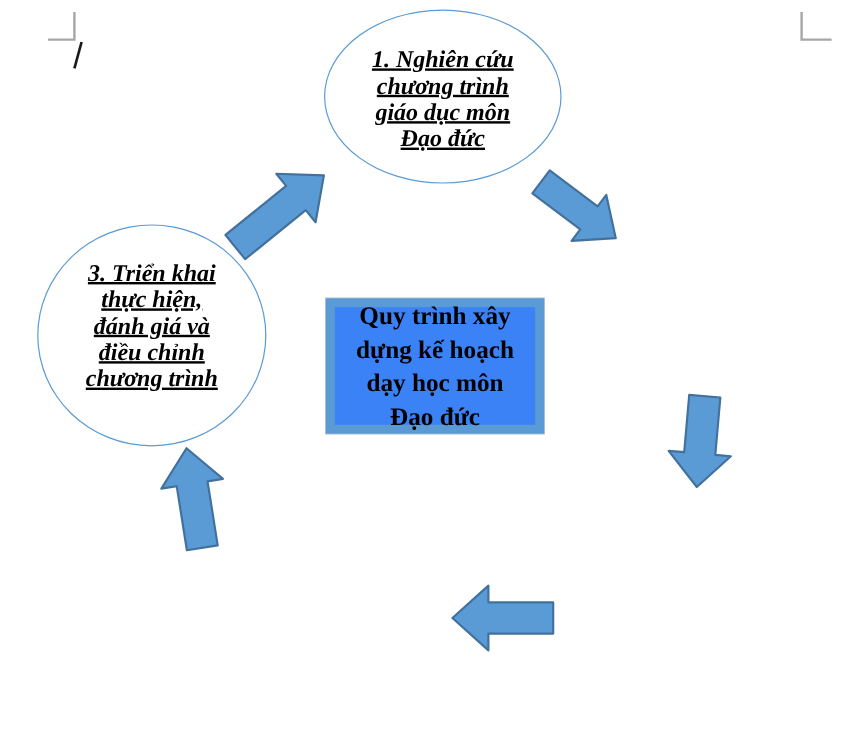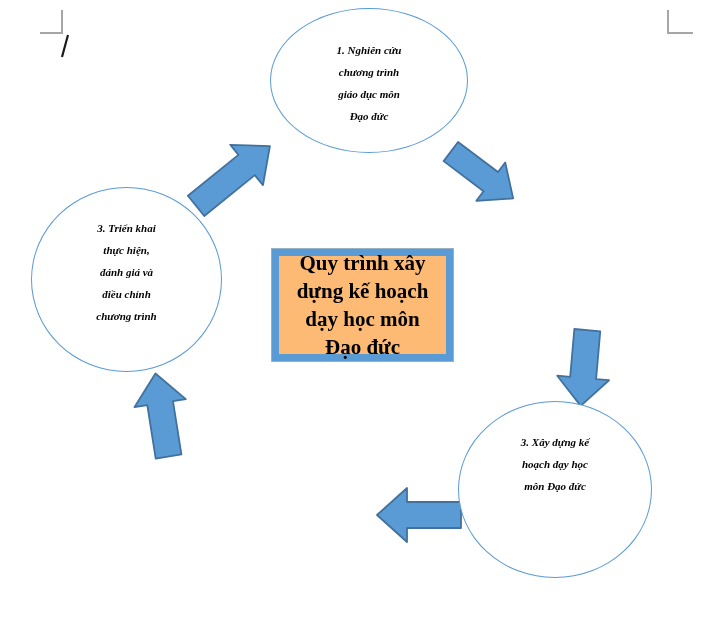--- a/index.html
+++ b/index.html
@@ -13,34 +13,35 @@
   svg.layer{position:absolute;left:0;top:0;width:723px;height:620px;}
   .shape-circle{
     position:absolute;
     border:1.6px solid #5B9BD5;
     border-radius:50%;
     background:#ffffff;
     box-sizing:border-box;
   }
   .circle-text{
     font-weight:bold;font-style:italic;
-    font-size:11px;line-height:22px;
+    font-size:20px;line-height:22px;
     color:#000;
     white-space:pre-line;
     overflow:hidden;
+    text-decoration:underline;
   }
   .ta-center{text-align:center;}
   .ta-left{text-align:left;}
   .center-box{
     position:absolute;
     left:272px;top:249px;width:181px;height:112px;
     box-sizing:border-box;
     border:7px solid #5B9BD5;
     box-shadow:0 0 0 1px rgba(65,113,156,.55);
-    background:#fdba74;
+    background:#3b82f6;
   }
   .center-box-inner{
     width:100%;height:100%;
     display:flex;align-items:center;justify-content:center;
     text-align:center;
     font-weight:bold;font-style:normal;
     font-size:21px;line-height:28px;
     color:#000;
     white-space:pre-line;
   }
@@ -72,25 +73,20 @@
   </svg>
 
   <div class="shape-circle c1" style="left:270px;top:8px;width:198px;height:145px;">
     <div class="circle-text ta-center">1. Nghiên cứu
 chương trình
 giáo dục môn
 Đạo đức</div>
   </div>
 
 
-  <div class="shape-circle c3" style="left:458px;top:401px;width:194px;height:177px;">
-    <div class="circle-text ta-center">3. Xây dựng kế
-hoạch dạy học
-môn Đạo đức</div>
-  </div>
 
 
   <div class="shape-circle c5" style="left:31px;top:187px;width:191px;height:185px;">
     <div class="circle-text ta-center">3. Triển khai
 thực hiện,
 đánh giá và
 điều chỉnh
 chương trình</div>
   </div>
 

